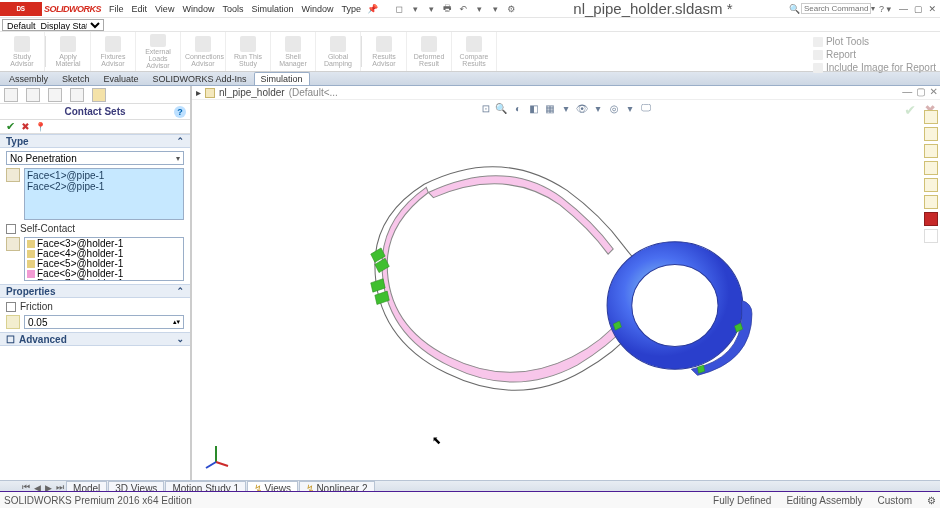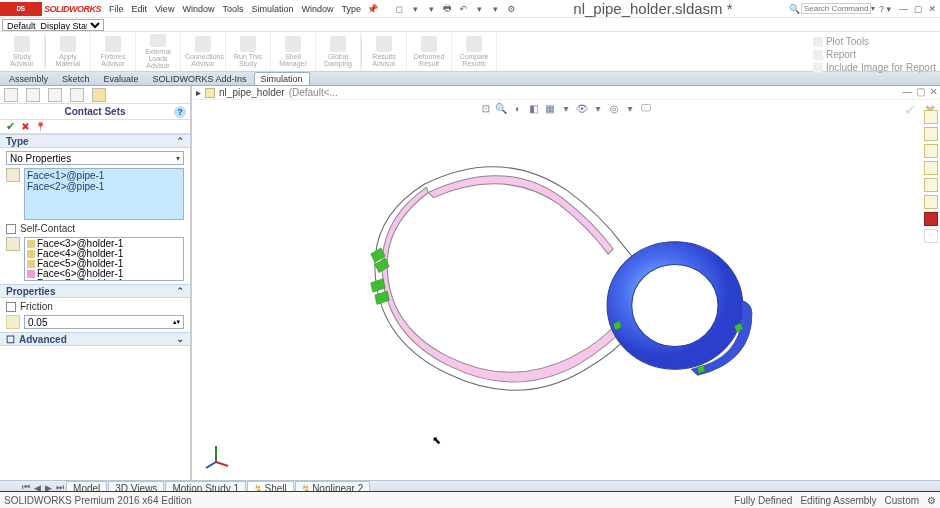--- a/index.html
+++ b/index.html
@@ -89,21 +89,21 @@
 .bottom-tabs .btab { font-size:9px; padding:1px 6px; border:1px solid #b8c4d4; border-bottom:none; background:#f4f6fa; color:#444; margin-right:1px; display:flex; align-items:center; gap:2px;}
 .bottom-tabs .btab.active { background:#fff; }
 .bottom-tabs .nav { font-size:9px; color:#666; padding:0 2px; }
 
 
 .bottom-toolbar { height:18px; background:#f3f3f3; border-top:1px solid #ddd; display:flex; align-items:center; padding:0 4px; gap:6px;}
 .bottom-toolbar .bic { width:12px; height:12px; background:#fff; border:1px solid #ccc; }
 
 
 .status { position:absolute; bottom:0; left:0; right:0; height:12px; background:#f8f8f8; border-top:1px solid #4c1d95; display:flex; align-items:center; padding:8px 4px; font-size:9px; color:#555; }
-.status .r { margin-left:auto; display:flex; gap:8px; }
+.status .r { margin-left:auto; display:flex; gap:15px; }
 </style>
 </head>
 <body>
 
 <div class="titlebar">
   <div class="logo">
       <span class="logo-text">DS</span>
     </div>
   <span class="sw-brand">SOLIDWORKS</span>
   <div class="menubar">
@@ -234,21 +234,21 @@
       <span class="ok-check">✔</span>
       <span class="ok-x">✖</span>
       <span class="ok-pin">📍</span>
     </div>
     <div class="section-hdr">
         <span>Type</span>
         <span class="chev">⌃</span>
       </div>
     <div class="section-body">
       <div class="combo">
-          <span>No Properties</span>
+          <span>No Penetration</span>
           <span class="dd">▾</span>
         </div>
       <div class="sel-box">
         <div class="sel-ic"></div>
         <div class="sel-list">
           <div>Face&lt;1&gt;@pipe-1</div>
           <div>Face&lt;2&gt;@pipe-1</div>
         </div>
       </div>
       <div class="chk-row">
@@ -392,21 +392,21 @@
       <span>Model</span>
     </div>
   <div class="btab">
       <span>3D Views</span>
     </div>
   <div class="btab">
       <span>Motion Study 1</span>
     </div>
   <div class="btab active">
       <span style="color:#c79a2a;">↯</span>
-      <span>Shell</span>
+      <span>Views</span>
     </div>
   <div class="btab">
       <span style="color:#c79a2a;">↯</span>
       <span>Nonlinear 2</span>
     </div>
 </div>
 
 <div class="bottom-toolbar">
   <div class="bic"></div>
   <div class="bic"></div>

